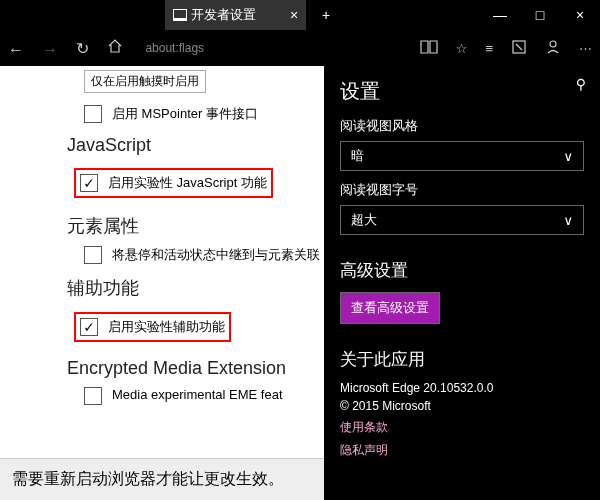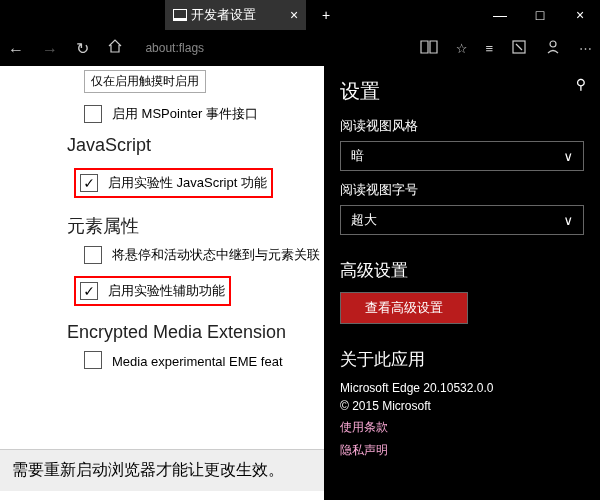--- a/index.html
+++ b/index.html
@@ -11,32 +11,32 @@
 .title-btns{margin-left:auto;display:flex}
 .title-btn{width:40px;height:30px;display:flex;align-items:center;justify-content:center;font-size:14px}
 .navbar{background:#000;height:36px;display:flex;align-items:center;color:#999;padding:0 8px;gap:18px}
 .nav-icon{font-size:16px;color:#ccc}
 .addr{color:#888;margin-left:4px;font-size:12px}
 .nav-right{margin-left:auto;display:flex;gap:18px;color:#ccc;align-items:center}
 .content{display:flex;height:434px}
 .main{flex:1;padding:0 0 0 28px;overflow:hidden;position:relative}
 .side{width:276px;background:#000;color:#fff;padding:12px 16px;position:relative}
 .cutoff{border:1px solid #aaa;padding:2px 6px;font-size:12px;margin:4px 0 4px 56px;display:inline-block}
-.row{display:flex;align-items:flex-end;margin:8px 0 8px 56px}
+.row{display:flex;align-items:flex-start;margin:8px 0 8px 56px}
 .cb{width:18px;height:18px;border:1px solid #555;margin-right:10px;display:flex;align-items:center;justify-content:center;font-size:14px}
 .sect{font-size:18px;margin:12px 0 8px 39px;color:#222}
 .hl{border:2px solid red;padding:4px;margin:4px 0 4px 46px;display:inline-block}
 .hl .row{margin:0}
-.banner{position:absolute;bottom:9px;left:0;right:0;background:#eee;border-top:1px solid #ccc;padding:10px 12px;font-size:16px}
+.banner{position:absolute;bottom:0;left:0;right:0;background:#eee;border-top:1px solid #ccc;padding:10px 12px;font-size:16px}
 .pin{position:absolute;top:10px;right:14px;font-size:14px}
 .side-title{font-size:20px;margin-bottom:12px}
 .side-lbl{font-size:13px;margin-top:10px;margin-bottom:6px}
 .sel{border:1px solid #666;height:30px;display:flex;align-items:center;justify-content:space-between;padding:0 10px}
 .side-h{font-size:17px;margin-top:24px;margin-bottom:10px}
-.side-btn{background:#b91c1c;border:1px solid #666;padding:6px 24px;display:inline-block}
+.side-btn{background:#a21caf;border:1px solid #666;padding:6px 10px;display:inline-block}
 .side-txt{font-size:12px;margin-top:4px}
 .link{color:#f9a8d4;font-size:12px;margin-top:6px;display:block}
 svg{stroke:currentColor;fill:none;stroke-width:1.2}
 </style>
 </head>
 <body>
 
 <div class="titlebar">
   <div class="tab">
     <span class="tab-icon"></span>
@@ -89,20 +89,21 @@
       <div class="row">
         <span class="cb">✓</span>
         <span>启用实验性 JavaScript 功能</span>
       </div>
     </div>
     <div class="sect">元素属性</div>
     <div class="row">
       <span class="cb"></span>
       <span>将悬停和活动状态中继到与元素关联</span>
     </div>
+    <div class="sect">辅助功能</div>
     <div class="hl">
       <div class="row">
         <span class="cb">✓</span>
         <span>启用实验性辅助功能</span>
       </div>
     </div>
     <div class="sect">Encrypted Media Extension</div>
     <div class="row">
       <span class="cb"></span>
       <span>Media experimental EME feat</span>

